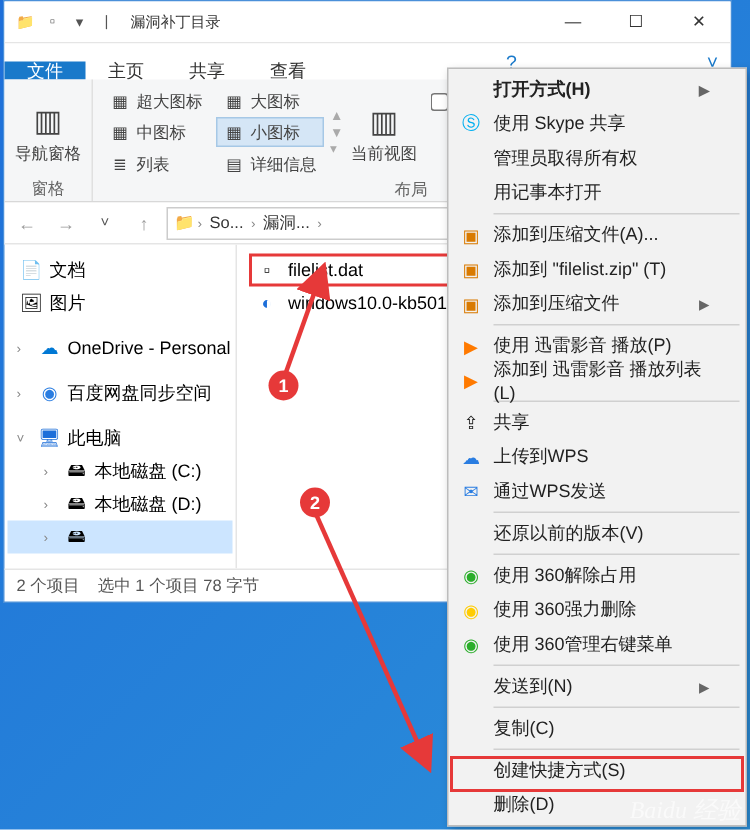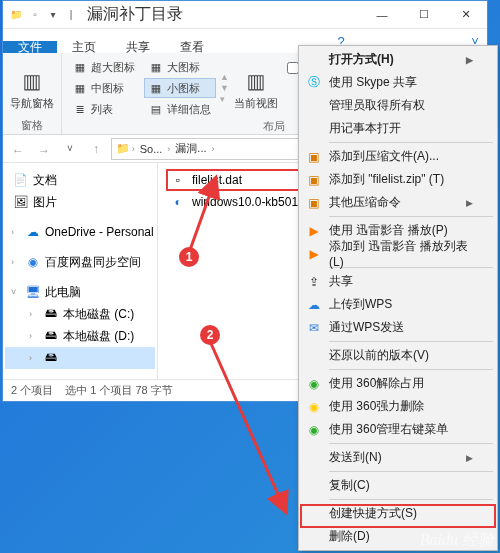--- a/index.html
+++ b/index.html
@@ -1,21 +1,21 @@
 <!DOCTYPE html>
 <html><head>
 <meta charset="utf-8">
 <style>
 * { margin: 0; padding: 0; box-sizing: border-box; font-family: "Microsoft YaHei", "Segoe UI", sans-serif; }
 body { width: 500px; height: 553px; background: linear-gradient(135deg, #1e6fd9 0%, #2b8fd9 100%); position: relative; overflow: hidden; }
 .window { position: absolute; top: 0; left: 2px; width: 486px; height: 402px; background: #fff; border: 1px solid #4a90d9; display: flex; flex-direction: column; }
 .titlebar { height: 28px; display: flex; align-items: center; background: #fff; border-bottom: 1px solid #e5e5e5; }
 .titlebar .ticons { display: flex; gap: 2px; padding-left: 6px; align-items: center; }
 .titlebar .ticon { width: 16px; height: 16px; display: flex; align-items: center; justify-content: center; font-size: 10px; color: #555; }
-.titlebar .title { font-size: 16px; color: #333; padding-left: 8px; flex: 1; }
+.titlebar .title { font-size: 10px; color: #333; padding-left: 8px; flex: 1; }
 .titlebar .winbtns { display: flex; }
 .titlebar .winbtn { width: 42px; height: 28px; display: flex; align-items: center; justify-content: center; font-size: 11px; color: #333; }
 .tabs { height: 24px; display: flex; align-items: stretch; background: #fff; }
 .tabs .tab { padding: 0 14px; font-size: 12px; display: flex; align-items: center; border: 1px solid transparent; margin-top: 12px; }
 .tabs .tab.active { background: #1979ca; color: #fff; }
 .tabs .tab.plain { color: #333; }
 .tabs .help { margin-left: auto; width: 30px; display: flex; align-items: center; justify-content: center; color: #1979ca; font-size: 13px; }
 .ribbon { height: 82px; background: #f5f6f7; border-bottom: 1px solid #d8d8d8; display: flex; font-size: 11px; color: #444; }
 .ribbon .rgroup { border-right: 1px solid #e0e0e0; padding: 4px 6px 2px 6px; display: flex; flex-direction: column; }
 .ribbon .rgroup .rbody { flex: 1; display: flex; gap: 4px; }
@@ -245,21 +245,21 @@
   <div class="mitem">
       <span class="micon" style="color:#d97a00">▣</span>
       <span>添加到压缩文件(A)...</span>
     </div>
   <div class="mitem">
       <span class="micon" style="color:#d97a00">▣</span>
       <span>添加到 "filelist.zip" (T)</span>
     </div>
   <div class="mitem">
       <span class="micon" style="color:#d97a00">▣</span>
-      <span>其他压缩命令</span>
+      <span>添加到压缩文件</span>
       <span class="marrow">▶</span>
     </div>
   <div class="msep"></div>
   <div class="mitem">
       <span class="micon" style="color:#ff7a00">▶</span>
       <span>使用 迅雷影音 播放(P)</span>
     </div>
   <div class="mitem">
       <span class="micon" style="color:#ff7a00">▶</span>
       <span>添加到 迅雷影音 播放列表(L)</span>

